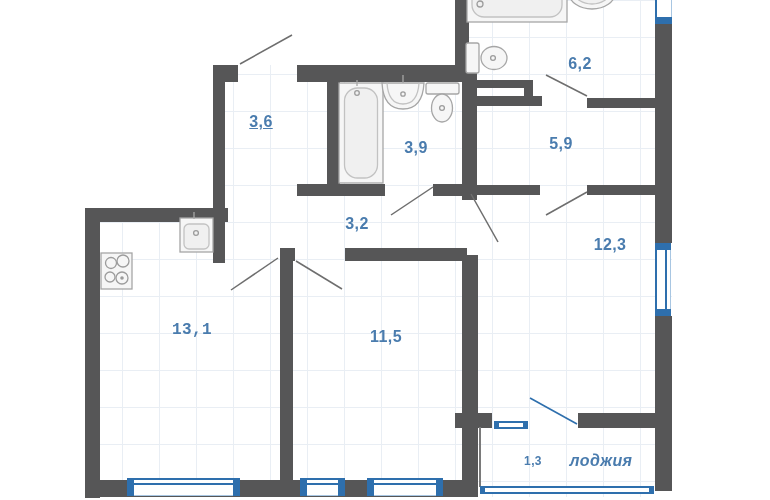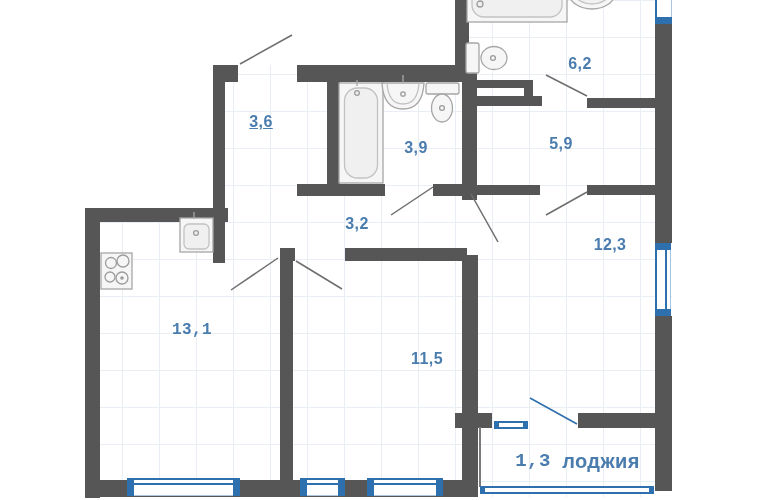--- a/index.html
+++ b/index.html
@@ -22,22 +22,22 @@
   .win-v{border-left:2px solid #2e6fad;border-right:1px solid #a8c6e2;}
   .win-v .bar{position:absolute;top:0;bottom:0;left:8px;width:2px;background:#2e6fad;}
   .win-v .cap-t{position:absolute;top:0;left:-1px;right:-1px;height:7px;background:#2e6fad;}
   .win-v .cap-b{position:absolute;bottom:0;left:-1px;right:-1px;height:7px;background:#2e6fad;}
   .win-t{border-top:2px solid #2e6fad;border-bottom:2px solid #2e6fad;}
   .win-t .cap-l{position:absolute;left:0;top:-2px;bottom:-2px;width:5px;background:#2e6fad;}
   .win-t .cap-r{position:absolute;right:0;top:-2px;bottom:-2px;width:5px;background:#2e6fad;}
   
   .lbl{position:absolute;transform:translate(-50%,-50%);color:#4a7cae;
        font-size:16px;font-weight:600;letter-spacing:.4px;white-space:nowrap;}
-  .lbl.small{font-size:19px;font-family:Liberation Mono, monospace;}
-  .lbl.word{font-size:20px;font-weight:600;}
+  .lbl.small{font-size:12px;}
+  .lbl.word{font-size:16px;font-weight:600;font-style:italic;}
   svg.overlay{position:absolute;left:0;top:0;pointer-events:none;}
 </style>
 </head>
 <body>
 
 <div id="stage">
 
   <div class="grid"></div>
 
   <div class="mask" style="left:0;top:0;width:455px;height:65px;"></div>
@@ -169,17 +169,17 @@
     </g>
   </svg>
 
   <div class="lbl" style="left:261px;top:122px;text-decoration:underline;">3,6</div>
   <div class="lbl" style="left:416px;top:148px;">3,9</div>
   <div class="lbl" style="left:580px;top:64px;">6,2</div>
   <div class="lbl" style="left:561px;top:144px;">5,9</div>
   <div class="lbl" style="left:357px;top:224px;">3,2</div>
   <div class="lbl" style="left:585px;top:245px;margin-left:25px;">12,3</div>
   <div class="lbl" style="left:192px;top:330px;font-family:Liberation Mono, monospace;">13,1</div>
-  <div class="lbl" style="left:386px;top:359px;margin-left:41px;">11,5</div>
+  <div class="lbl" style="left:386px;top:337px;">11,5</div>
   <div class="lbl small" style="left:533px;top:461px;">1,3</div>
   <div class="lbl word" style="left:601px;top:461px;">лоджия</div>
 
 </div>
 
 </body></html>

